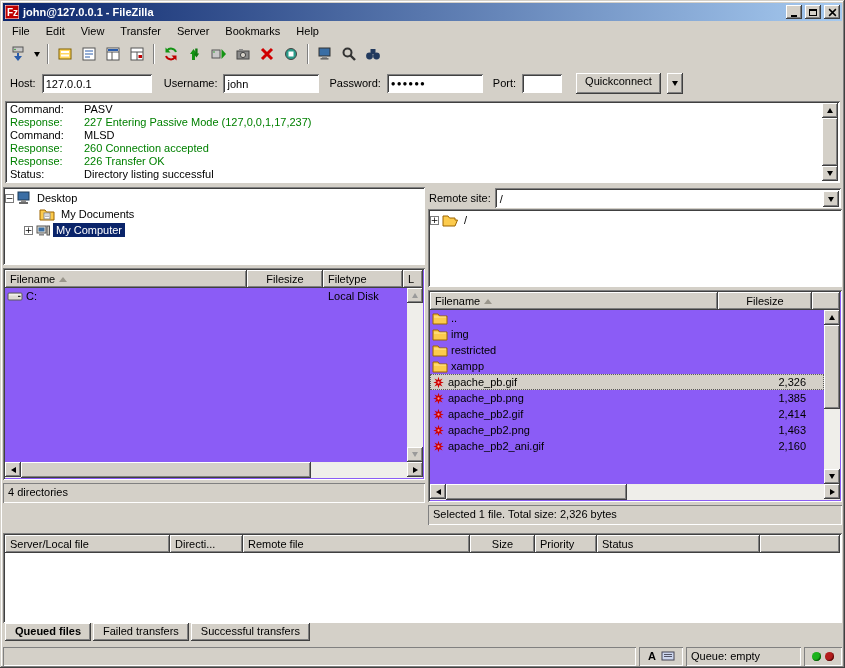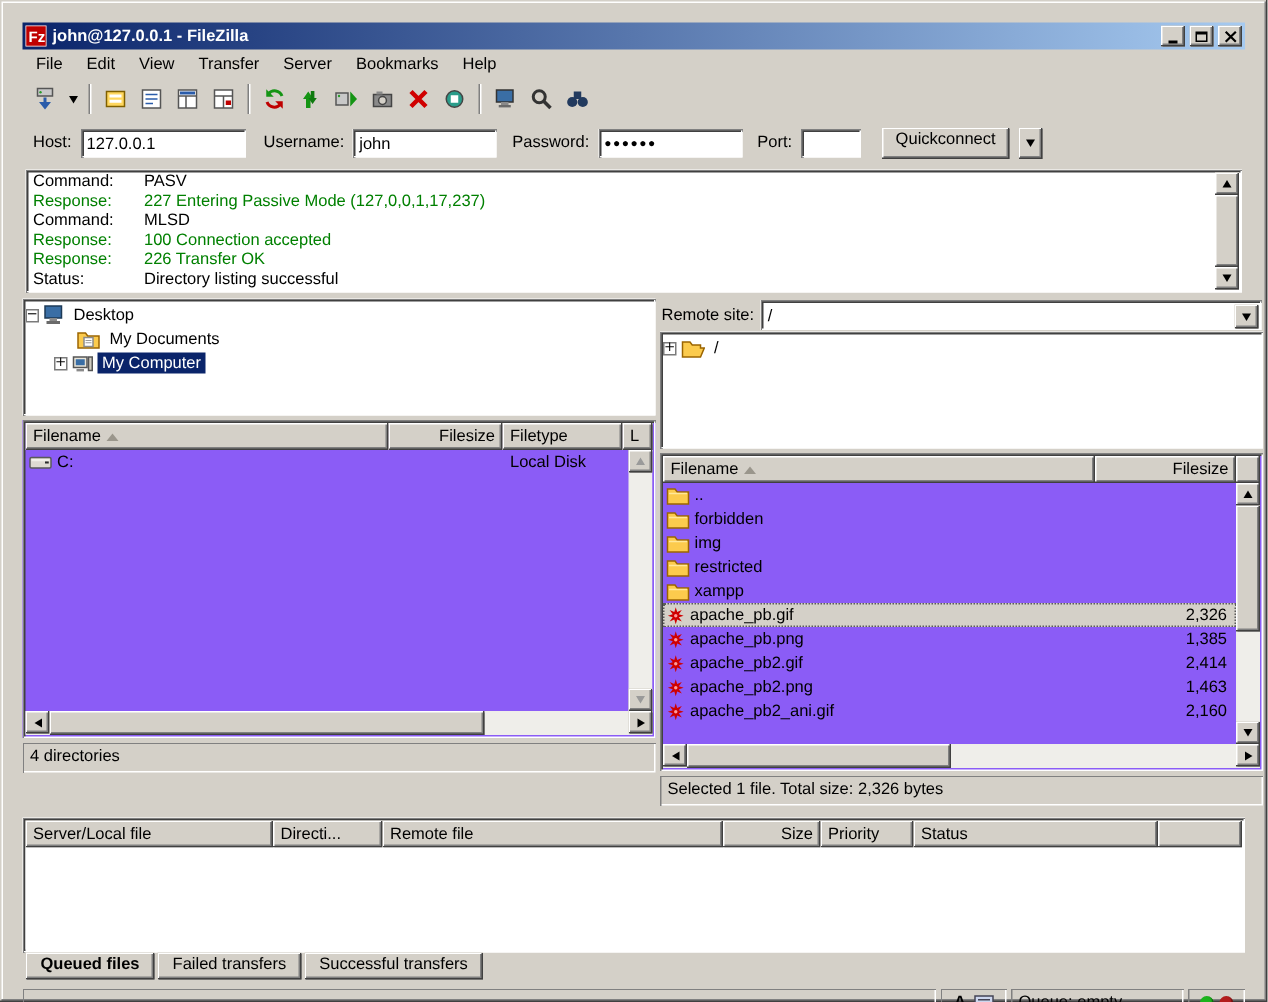--- a/index.html
+++ b/index.html
@@ -3,21 +3,21 @@
 <meta charset="utf-8">
 <style>
   * { margin:0; padding:0; box-sizing:border-box; }
   html,body { width:845px; height:668px; }
   body { font-family:"Liberation Sans", sans-serif; font-size:11px; color:#000; }
 
   
   .r1 { box-shadow: inset -1px -1px 0 #404040, inset 1px 1px 0 #ffffff, inset -2px -2px 0 #808080; background:#d4d0c8; }
   .s1 { box-shadow: inset 1px 1px 0 #808080, inset -1px -1px 0 #ffffff; }
 
-  .window { width:845px; height:668px; background:#d4d0c8; padding:15px;
+  .window { width:845px; height:668px; background:#d4d0c8; padding:3px;
     box-shadow: inset -1px -1px 0 #404040, inset 1px 1px 0 #d4d0c8, inset -2px -2px 0 #808080, inset 2px 2px 0 #ffffff;
     display:flex; flex-direction:column; }
 
   
   .titlebar { height:18px; background:linear-gradient(90deg,#0a246a,#a6caf0); display:flex; align-items:center; gap:3px; padding:0 2px; flex:none; }
   .titlebar .title-text { color:#fff; font-weight:bold; font-size:11px; flex:1; padding-left:1px; white-space:nowrap; }
   .win-btn { width:16px; height:14px; display:flex; align-items:center; justify-content:center; flex:none; }
   .glyph-min { width:6px; height:2px; background:#000; margin-top:7px; }
   .glyph-max { width:8px; height:7px; border:1px solid #000; border-top:2px solid #000; }
 
@@ -69,21 +69,21 @@
   .indent-sm { width:12px; flex:none; }
   .tree-label { padding:1px 3px; }
   .tree-label.selected { background:#0a246a; color:#fff; }
 
   
   .listbox { height:212px; background:#8b5cf6; padding:2px; display:flex; flex-direction:column; margin-bottom:3px; flex:none;
     box-shadow: inset 1px 1px 0 #808080, inset -1px -1px 0 #ffffff, inset 2px 2px 0 #404040; }
   .lheader { height:18px; display:flex; flex:none; }
   .hcol { height:18px; display:flex; align-items:center; gap:4px; padding:0 5px; overflow:hidden; white-space:nowrap;
     box-shadow: inset -1px -1px 0 #404040, inset 1px 1px 0 #ffffff, inset -2px -2px 0 #808080; background:#d4d0c8; }
-  .hcol.right { justify-content:flex-end; }
+  .hcol.right { justify-content:center; }
   .lcontent { flex:1; display:flex; overflow:hidden; }
   .lrows { flex:1; overflow:hidden; }
   .frow { height:16px; display:flex; align-items:center; }
   .frow.selected { background:#d4d0c8; outline:1px dotted #5a5a5a; outline-offset:-1px; }
   .cell { overflow:hidden; white-space:nowrap; display:flex; align-items:center; gap:3px; padding-left:2px; }
   .cell-size { justify-content:flex-end; padding-right:6px; }
   .ic { flex:none; display:block; }
 
   
   .sb-v { width:16px; flex:none; background:#efeeea; display:flex; flex-direction:column; }
@@ -370,21 +370,21 @@
     <div class="log-line response">
         <span class="log-label">Response:</span>
         <span>227 Entering Passive Mode (127,0,0,1,17,237)</span>
       </div>
     <div class="log-line command">
         <span class="log-label">Command:</span>
         <span>MLSD</span>
       </div>
     <div class="log-line response">
         <span class="log-label">Response:</span>
-        <span>100 Connection accepted</span>
+        <span>260 Connection accepted</span>
       </div>
     <div class="log-line response">
         <span class="log-label">Response:</span>
         <span>226 Transfer OK</span>
       </div>
     <div class="log-line status">
         <span class="log-label">Status:</span>
         <span>Directory listing successful</span>
       </div>
     <div class="sb-v" style="position:absolute; right:2px; top:2px; bottom:2px;">
@@ -522,29 +522,20 @@
           <div class="hcol" style="flex:1"></div>
         </div>
         <div class="lcontent">
           <div class="lrows">
             <div class="frow">
               <span class="cell" style="width:288px">
                   <svg class="ic" width="16" height="14">
                     <use href="#i-folder"></use>
                   </svg>
                   <span>..</span>
-                </span>
-              <span class="cell cell-size" style="width:94px"></span>
-            </div>
-            <div class="frow">
-              <span class="cell" style="width:288px">
-                  <svg class="ic" width="16" height="14">
-                    <use href="#i-folder"></use>
-                  </svg>
-                  <span>forbidden</span>
                 </span>
               <span class="cell cell-size" style="width:94px"></span>
             </div>
             <div class="frow">
               <span class="cell" style="width:288px">
                   <svg class="ic" width="16" height="14">
                     <use href="#i-folder"></use>
                   </svg>
                   <span>img</span>
                 </span>

